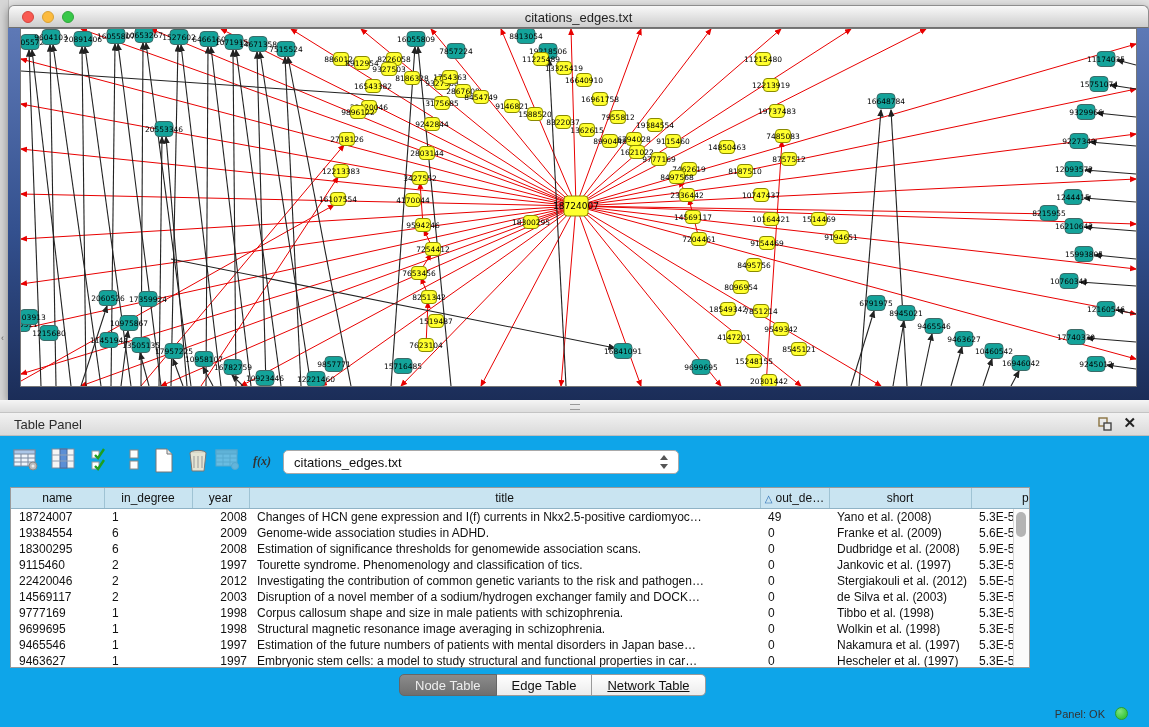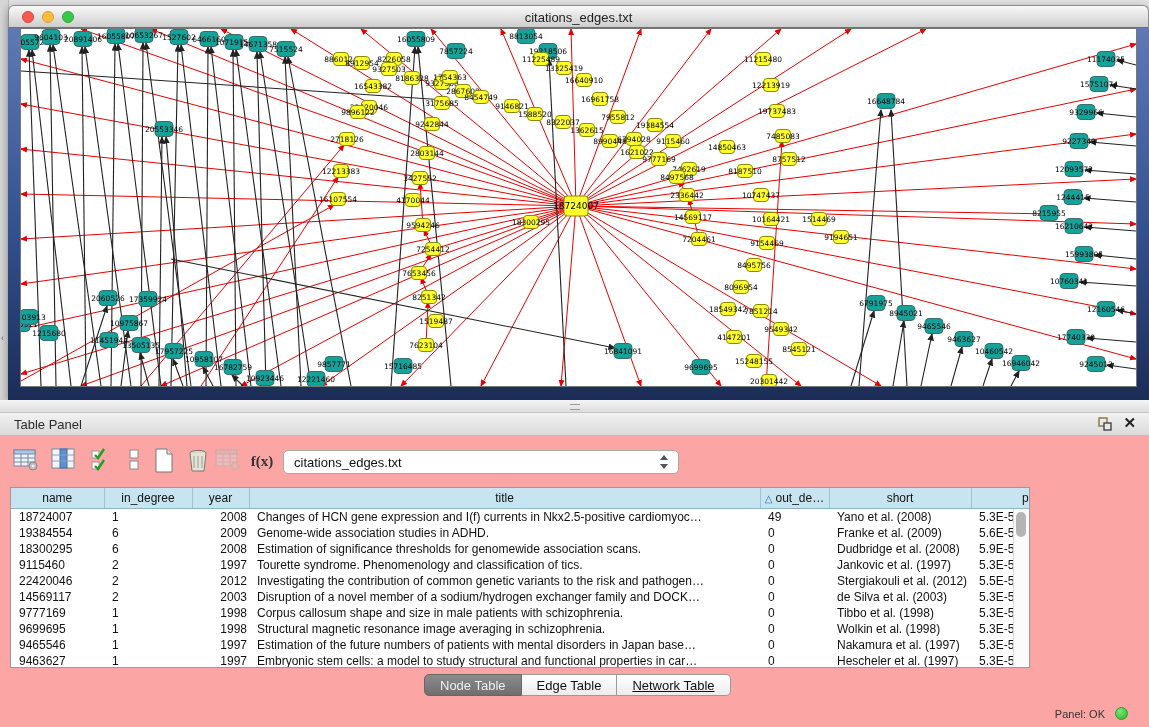--- a/index.html
+++ b/index.html
@@ -20,48 +20,48 @@
   .wtitle{position:absolute;left:0;right:0;top:4px;text-align:center;font-size:13px;color:#1f1f1f;}
   .frame{position:absolute;top:23px;left:0;right:0;bottom:0;
     background:linear-gradient(180deg,#5e79b6 0%,#33508e 55%,#1b2d58 100%);
     padding:0 0 0 12px;box-sizing:border-box;}
   .netsvg{display:block;width:1115px;height:357px;background:#ffffff;border:1px solid #777;}
   
   .divider{position:absolute;top:400px;left:0;width:1149px;height:13px;
     background:linear-gradient(#f5f5f5,#dddddd);border-bottom:1px solid #c4c4c4;box-sizing:border-box;}
   .grip{position:absolute;left:570px;top:4px;width:10px;height:4px;border-top:1px solid #999;border-bottom:1px solid #999;}
   
-  .table-panel{position:absolute;top:413px;left:0;width:1149px;height:314px;background:#fca5a5;}
+  .table-panel{position:absolute;top:413px;left:0;width:1149px;height:314px;background:#0ea5e9;}
   .panel-header{position:relative;height:22px;background:linear-gradient(#f2f2f2,#dadada);border-bottom:1px solid #bdbdbd;}
   .panel-title{position:absolute;left:14px;top:4px;font-size:13px;color:#2b2b2b;}
   .float-btn{position:absolute;right:36px;top:3px;width:16px;height:16px;cursor:pointer;}
   .close-btn{position:absolute;right:13px;top:1px;font-size:15px;font-weight:bold;color:#222;cursor:pointer;}
   
   .tbtn{position:absolute;width:28px;height:28px;top:34px;text-align:center;cursor:pointer;}
-  .fx{font-size:15px;font-weight:bold;color:#333;line-height:28px;font-family:"Liberation Serif",serif;}
+  .fx{font-size:12px;font-style:italic;font-weight:bold;color:#333;line-height:28px;font-family:"Liberation Serif",serif;}
   .table-select{position:absolute;left:283px;top:37px;width:396px;height:24px;background:#fff;
     border:1px solid #a9a9a9;border-radius:5px;box-sizing:border-box;cursor:pointer;}
   .table-select .val{position:absolute;left:10px;top:4px;font-size:13px;color:#111;}
   .stepper{position:absolute;right:8px;top:3px;width:10px;height:16px;}
   .stepper .up,.stepper .dn{position:absolute;left:0;width:0;height:0;border-left:4px solid transparent;border-right:4px solid transparent;}
   .stepper .up{top:1px;border-bottom:5px solid #555;}
   .stepper .dn{bottom:1px;border-top:5px solid #555;}
   
   .table-wrap{position:absolute;left:10px;top:74px;width:1020px;height:181px;background:#fff;
     border:1px solid #9a9a9a;box-sizing:border-box;overflow:hidden;}
   table.data{border-collapse:collapse;table-layout:fixed;width:1112px;font-size:12px;color:#111;}
   table.data th{height:20px;background:#c9e4f1;border-right:1px solid #9fc3d4;border-bottom:1px solid #8fb3c6;
     font-weight:normal;font-size:12px;text-align:center;padding:0;overflow:hidden;white-space:nowrap;}
   table.data td{height:16px;padding:0 2px 0 8px;white-space:nowrap;overflow:hidden;border:none;}
   td.c2{padding-left:20px;text-align:right;} td.c3{padding-left:12px;margin-left:16px;}
   .sort-tri{color:#2a6db5;font-size:10px;margin-right:3px;}
   .vscroll{position:absolute;right:0;top:21px;bottom:1px;width:15px;background:#fbfbfb;border-left:1px solid #d8d8d8;}
   .vthumb{position:absolute;top:3px;left:2px;width:10px;height:25px;background:#b4b4b4;border-radius:5px;}
   
-  .tabs{position:absolute;left:424px;top:261px;height:15px;display:flex;}
+  .tabs{position:absolute;left:399px;top:261px;height:15px;display:flex;}
   .tab{height:22px;line-height:21px;padding:0 15px;font-size:13px;color:#111;
     background:linear-gradient(#ffffff,#ececec);border:1px solid #9a9a9a;border-left:none;cursor:pointer;box-sizing:border-box;}
   .tab:first-child{border-left:1px solid #9a9a9a;border-radius:5px 0 0 5px;}
   .tab:last-child{border-radius:0 5px 5px 0;text-decoration:underline;}
   .tab.selected{background:linear-gradient(#8b8b8b,#6f6f6f);color:#efefef;border-color:#666;}
   
   .statusbar{position:absolute;left:0;bottom:0;width:1149px;height:27px;}
   .mem-label{position:absolute;right:44px;top:8px;font-size:11px;color:#333;}
   .mem-dot{position:absolute;right:21px;top:7px;width:13px;height:13px;border-radius:50%;
     background:radial-gradient(circle at 35% 30%,#7fe47f,#3cc83d 70%);border:1px solid #2b9e2c;box-sizing:border-box;}

